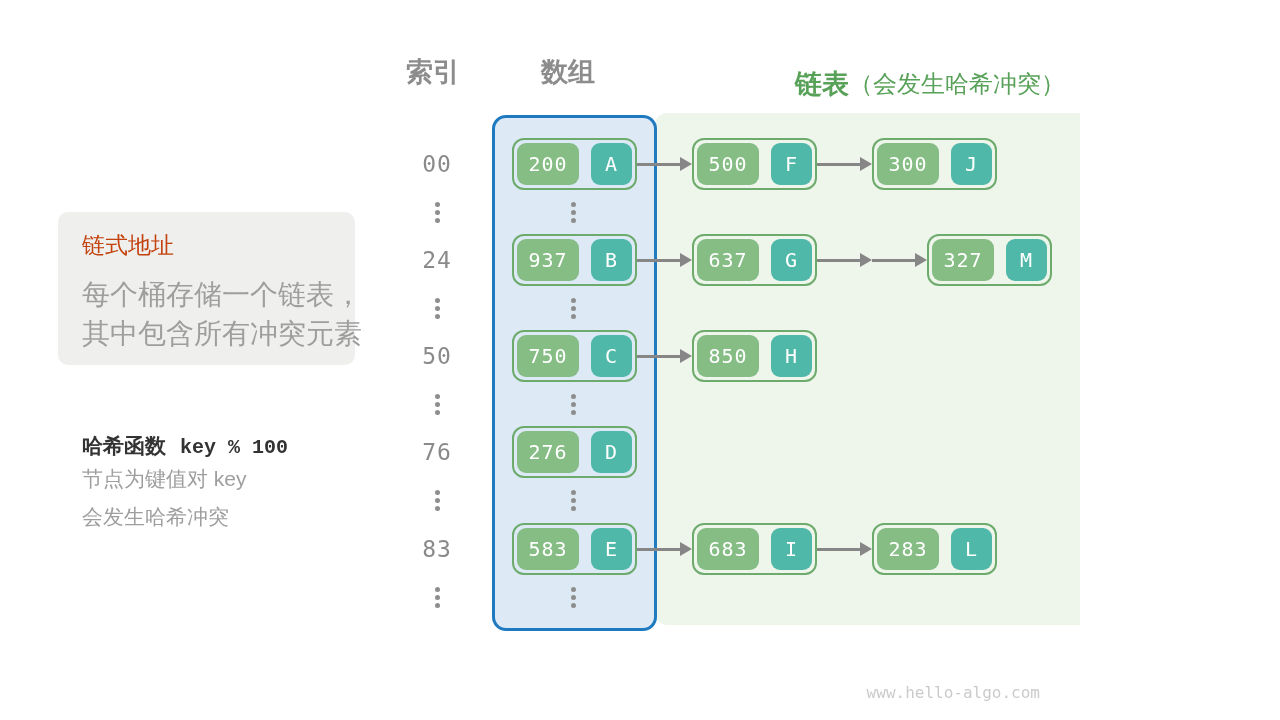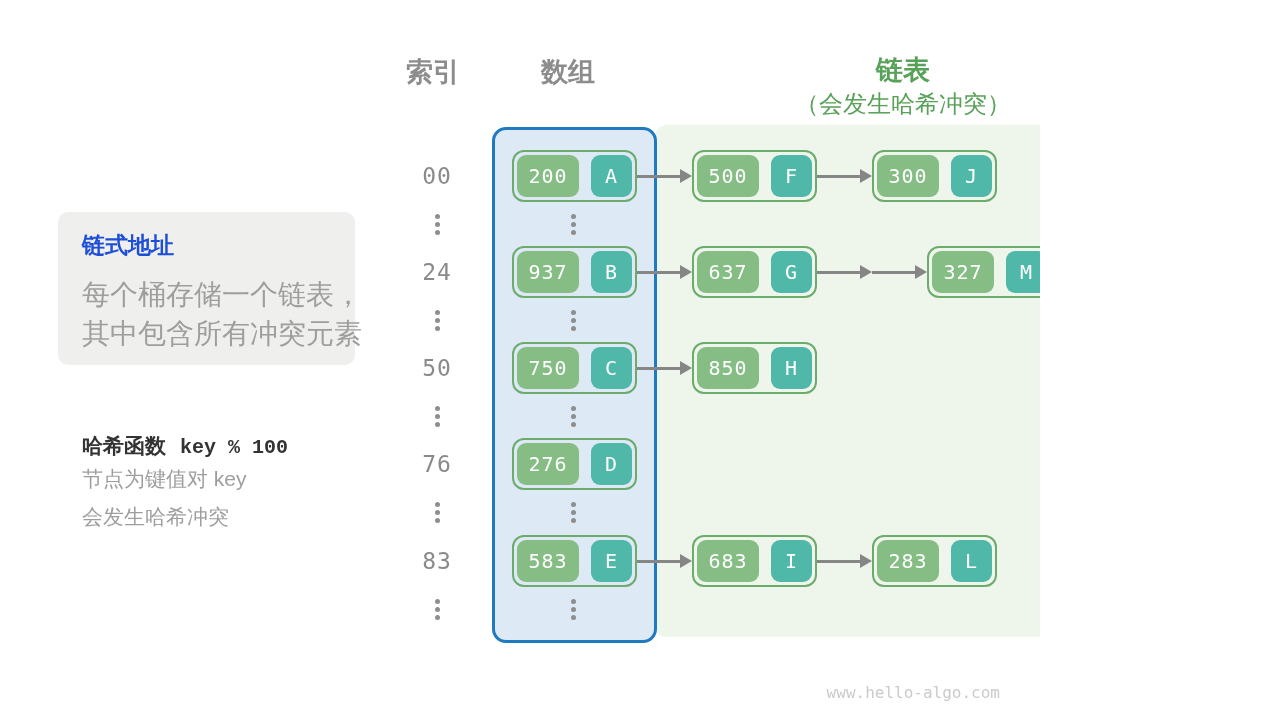--- a/index.html
+++ b/index.html
@@ -1,44 +1,45 @@
 <!DOCTYPE html>
 <html><head>
 <meta charset="utf-8">
 <style>
   html,body{margin:0;padding:0;background:#ffffff;}
   .page{
     position:relative;width:1040px;height:720px;overflow:hidden;background:#ffffff;
     font-family:"Liberation Sans",sans-serif;
+    padding-left:40px;
   }
   
   .col-header{
     position:absolute;top:54px;font-size:27px;font-weight:700;color:#8c8c8c;
     text-align:center;white-space:nowrap;
   }
   .header-index{left:400px;width:66px;}
   .header-array{left:535px;width:66px;}
-  .header-list-wrap{position:absolute;top:52px;left:795px;display:flex;align-items:center;white-space:nowrap;flex-direction:column;}
+  .header-list-wrap{position:absolute;top:66px;left:795px;display:flex;align-items:center;white-space:nowrap;}
   .header-list{font-size:27px;font-weight:700;color:#58a158;}
   .header-list-note{font-size:24px;font-weight:400;color:#58a158;}
   
   .info-card{
     position:absolute;left:58px;top:212px;width:297px;height:153px;box-sizing:border-box;
     background:#efefed;border-radius:10px;padding:18px 24px;
   }
-  .info-card-title{font-size:23px;font-weight:700;color:#1d4ed8;margin-bottom:14px;}
+  .info-card-title{font-size:23px;font-weight:400;color:#c2410c;margin-bottom:14px;}
   .info-card-line{font-size:28px;color:#9e9e9e;line-height:39px;white-space:nowrap;}
   
   .hash-note{position:absolute;left:82px;top:432px;white-space:nowrap;}
   .hash-title{font-size:21px;font-weight:700;color:#333333;}
   .hash-code{font-family:Liberation Mono, monospace;font-size:20px;font-weight:700;color:#333333;margin-left:14px;}
   .hash-line{font-size:21px;color:#9e9e9e;line-height:38px;}
   .hash-line:first-of-type{margin-top:10px;}
   
-  .diagram{position:absolute;left:400px;top:125px;width:820px;height:518px;}
+  .diagram{position:absolute;left:400px;top:113px;width:820px;height:518px;}
   .list-region{
     position:absolute;left:255px;top:0;width:562px;height:512px;
     background:#eef5eb;border-radius:12px;
   }
   .array-region{
     position:absolute;left:92px;top:2px;width:165px;height:516px;box-sizing:border-box;
     background:#ddeaf6;border:3px solid #1f7ac0;border-radius:14px;
   }
   .bucket-row{position:absolute;left:0;height:52px;width:820px;}
   .bucket-index{

